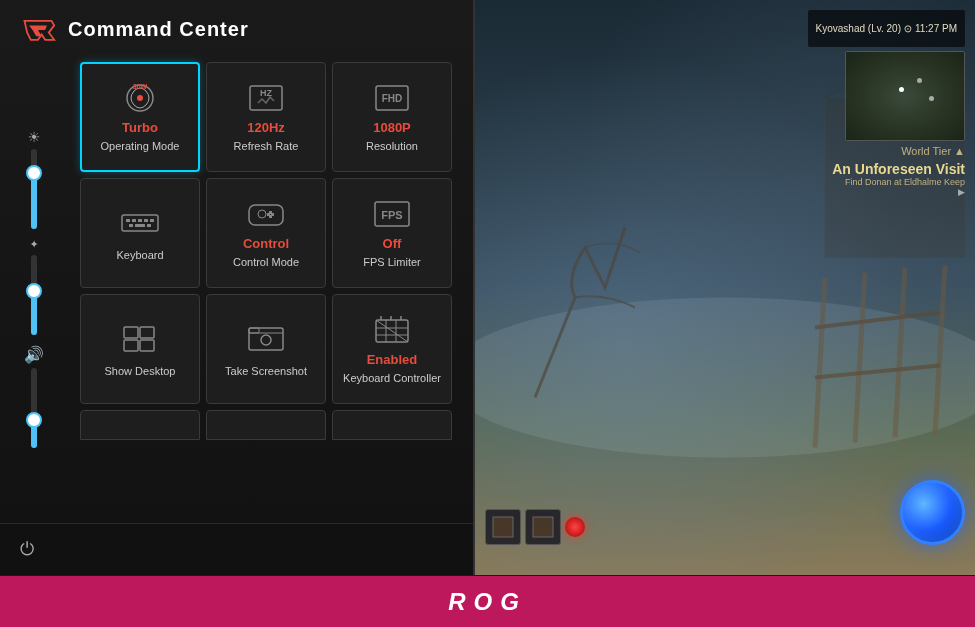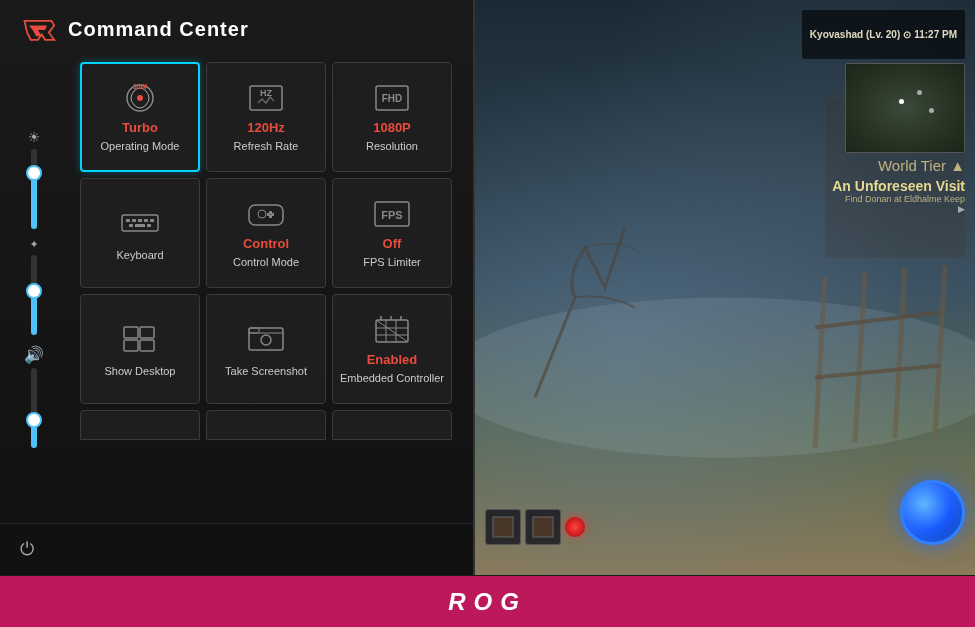--- a/index.html
+++ b/index.html
@@ -223,26 +223,25 @@
       display: flex;
       flex-direction: column;
       align-items: flex-end;
       gap: 4px;
     }
 
     .game-info-bar {
       background: rgba(0,0,0,0.6);
       color: #e0d8c0;
       font-size: 10px;
-      padding: 19px 8px;
+      padding: 13px 8px;
       border-radius: 2px;
       display: flex;
       align-items: center;
       gap: 6px;
-      font-weight: bold;
     }
 
     .minimap {
       width: 120px;
       height: 90px;
       background: rgba(20,30,40,0.85);
       border: 1px solid #555;
       border-radius: 2px;
       position: relative;
       overflow: hidden;
@@ -258,21 +257,21 @@
     .minimap-dot {
       position: absolute;
       width: 5px;
       height: 5px;
       border-radius: 50%;
       background: #fff;
     }
 
     .world-tier-text {
       color: #c0b080;
-      font-size: 15px;
+      font-size: 11px;
       text-align: right;
     }
 
     .quest-text {
       color: #c0b080;
       font-size: 9px;
       text-align: right;
       max-width: 160px;
     }
 
@@ -530,21 +529,21 @@
                   <line x1="6" y1="15" x2="38" y2="15" stroke="#888" stroke-width="1"></line>
                   <line x1="6" y1="22" x2="38" y2="22" stroke="#888" stroke-width="1"></line>
                   <line x1="11" y1="3" x2="11" y2="7" stroke="#888" stroke-width="1.5"></line>
                   <line x1="21" y1="3" x2="21" y2="7" stroke="#888" stroke-width="1.5"></line>
                   <line x1="31" y1="3" x2="31" y2="7" stroke="#888" stroke-width="1.5"></line>
 
                   <line x1="6" y1="7" x2="38" y2="29" stroke="#888" stroke-width="1"></line>
                 </svg>
               </div>
               <span class="cell-value" style="color:#e74c3c;">Enabled</span>
-              <span class="cell-label">Embedded
+              <span class="cell-label">Keyboard
 Controller</span>
             </div>
 
           </div>
 
           <div class="partial-row">
             <div class="partial-cell"></div>
             <div class="partial-cell"></div>
             <div class="partial-cell"></div>
           </div>

